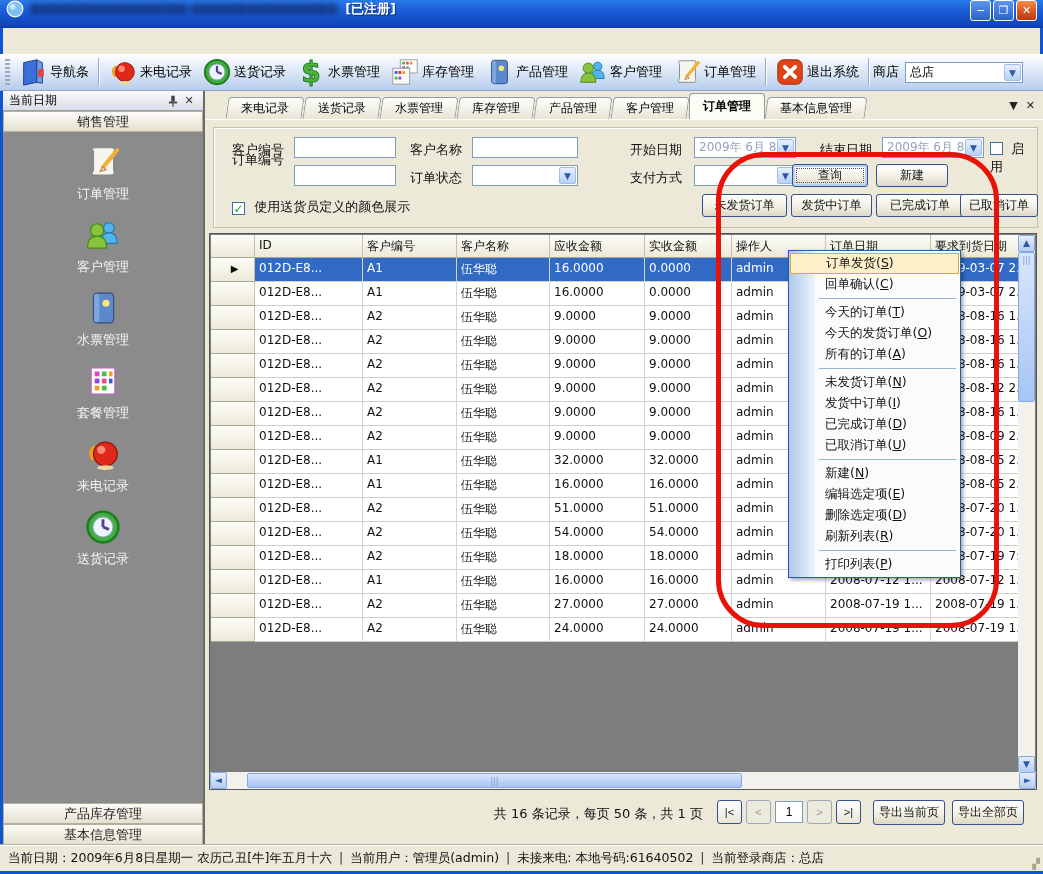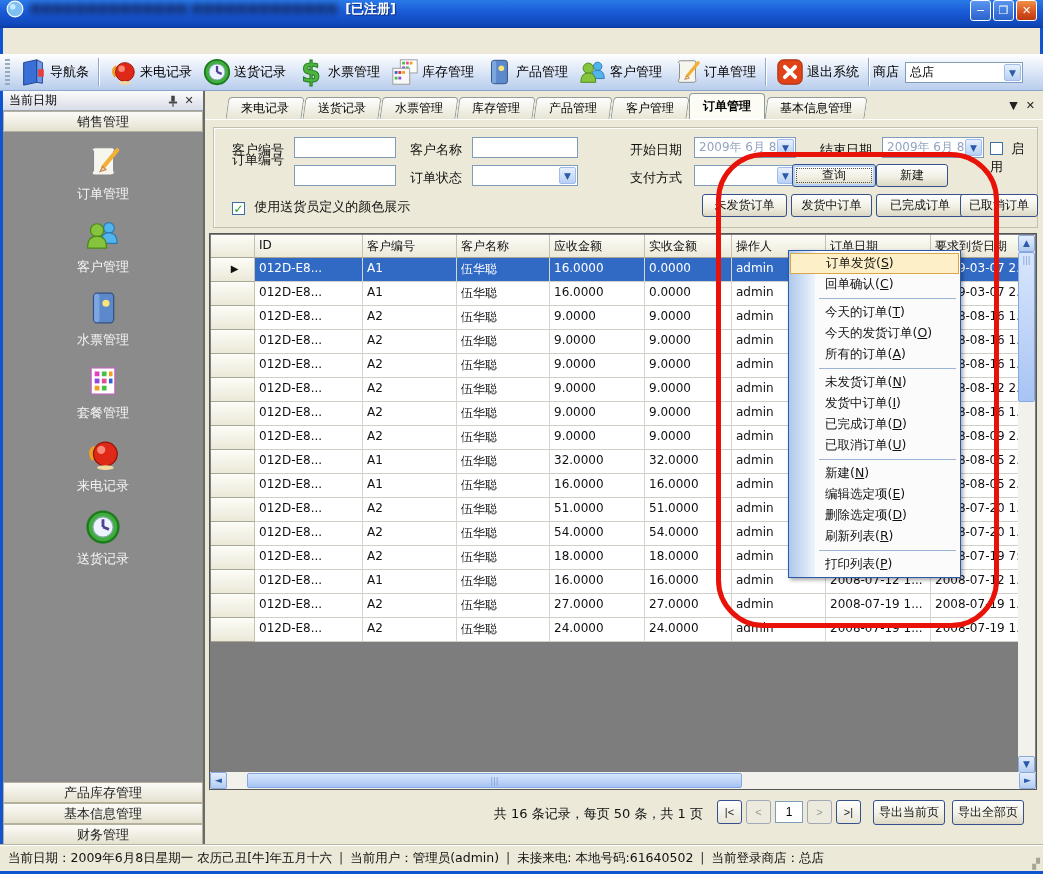--- a/index.html
+++ b/index.html
@@ -306,21 +306,20 @@
         <div class="sb-item"><span class="ic" style="height: 38px; width: 38px; display: inline-block;"><svg viewBox="0 0 32 32">
               <circle cx="16" cy="16" r="13" fill="#3fae3f" stroke="#1e7a1e" stroke-width="2"></circle>
               <circle cx="16" cy="16" r="8.5" fill="#eef4ff" stroke="#8aa"></circle>
               <line x1="16" y1="16" x2="16" y2="9.5" stroke="#504090" stroke-width="2.4"></line>
               <line x1="16" y1="16" x2="21" y2="18" stroke="#504090" stroke-width="2.4"></line>
             </svg></span><div class="lbl">送货记录</div></div>
       </div>
     <div class="sb-sections" id="sb-sections">
         <div class="section-bar">产品库存管理</div>
         <div class="section-bar">基本信息管理</div>
-        <div class="section-bar">财务管理</div>
       </div>
   </div>
 
   <div class="content">
     <div class="tabbar" id="tabbar">
         <div class="tab"><span>来电记录</span></div>
         <div class="tab"><span>送货记录</span></div>
         <div class="tab"><span>水票管理</span></div>
         <div class="tab"><span>库存管理</span></div>
         <div class="tab"><span>产品管理</span></div>
@@ -358,21 +357,21 @@
       <span class="f-label" style="left:196px;top:41px">订单状态</span>
       <span class="combo f-combo" style="left:258px;top:37px;width:106px">
         <span class="combo-val"></span>
           <span class="combo-arrow">▼</span>
       </span>
       <span class="f-label" style="left:416px;top:41px">支付方式</span>
       <span class="combo f-combo" style="left:480px;top:37px;width:102px">
         <span class="combo-val"></span>
           <span class="combo-arrow">▼</span>
       </span>
-      <button class="xpbtn focused" style="left:578px;top:36px;width:84px">查询</button>
+      <button class="xpbtn focused" style="left:578px;top:36px;width:76px">查询</button>
       <button class="xpbtn" style="left:662px;top:36px;width:72px">新建</button>
 
       <span class="f-label" style="left:18px;top:70px">
         <span class="cbox">✓</span>
         <span style="margin-left:5px">使用送货员定义的颜色展示</span>
       </span>
       <span id="status-filter-slot"><button class="xpbtn" style="left: 488px; top: 66px; width: 85px;">未发货订单</button><button class="xpbtn" style="left: 577px; top: 66px; width: 81px;">发货中订单</button><button class="xpbtn" style="left: 662px; top: 66px; width: 88px;">已完成订单</button><button class="xpbtn" style="left: 746px; top: 66px; width: 78px;">已取消订单</button></span>
     </div>
 
     <div class="grid-panel">

